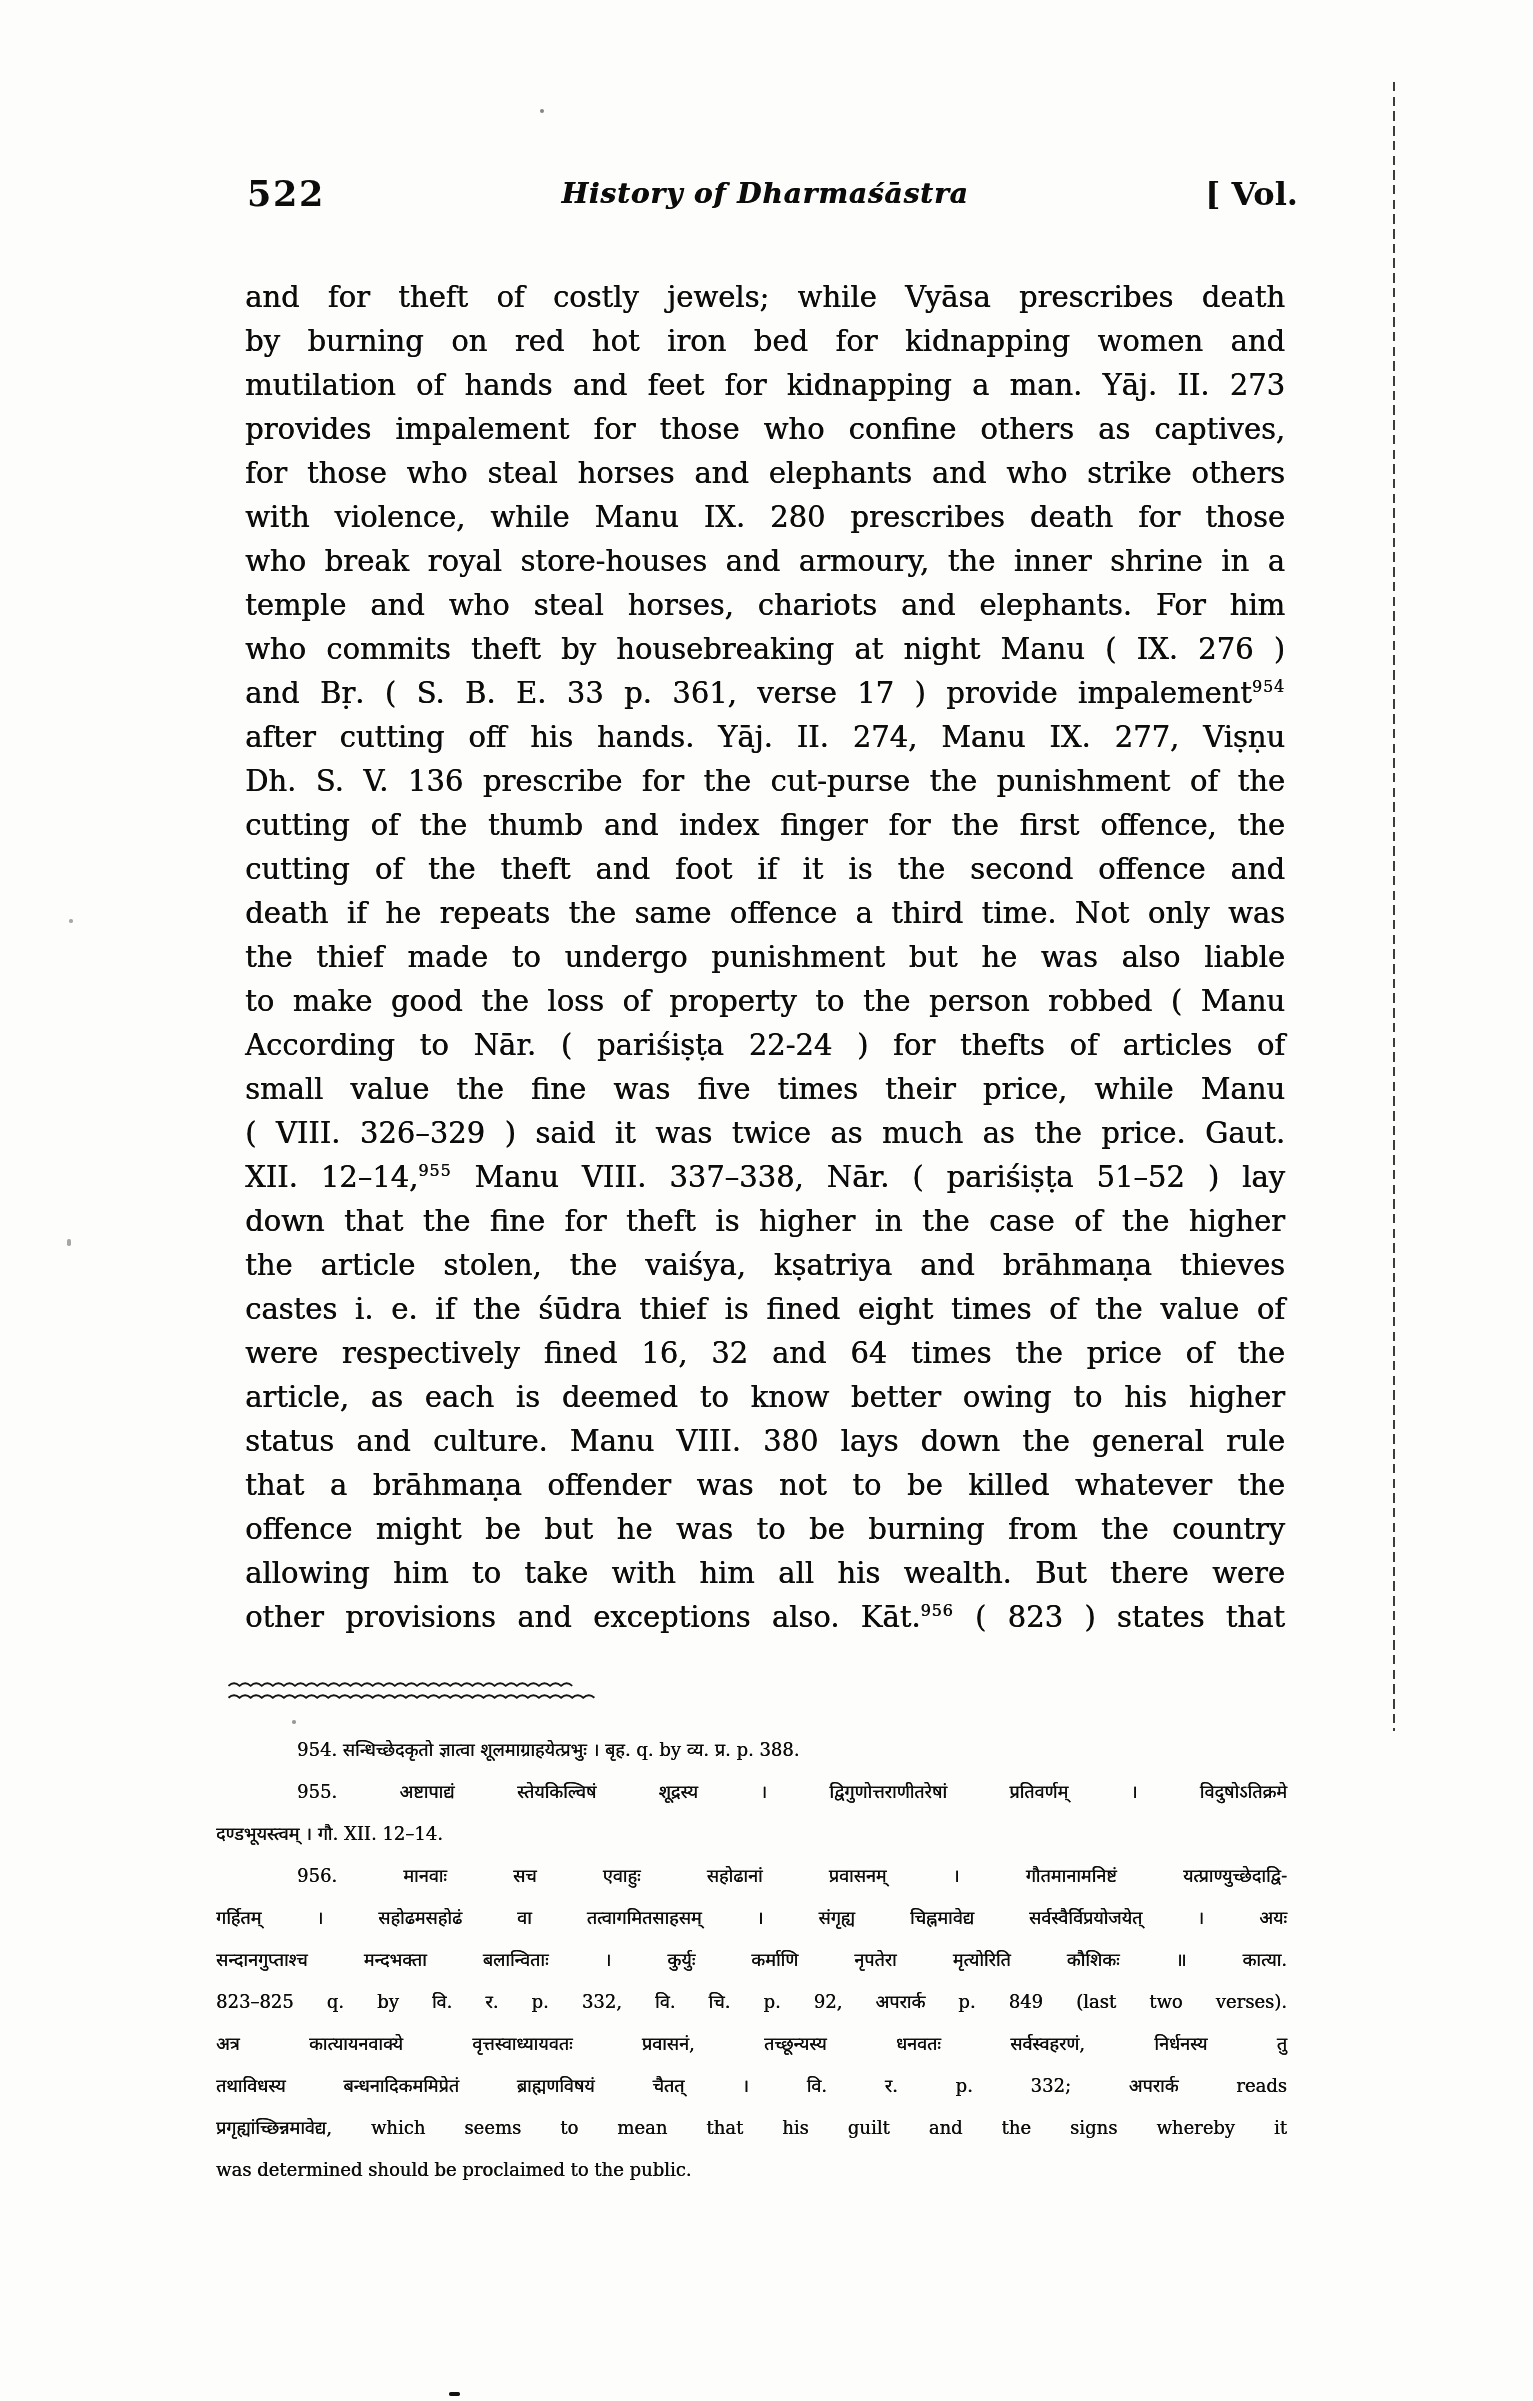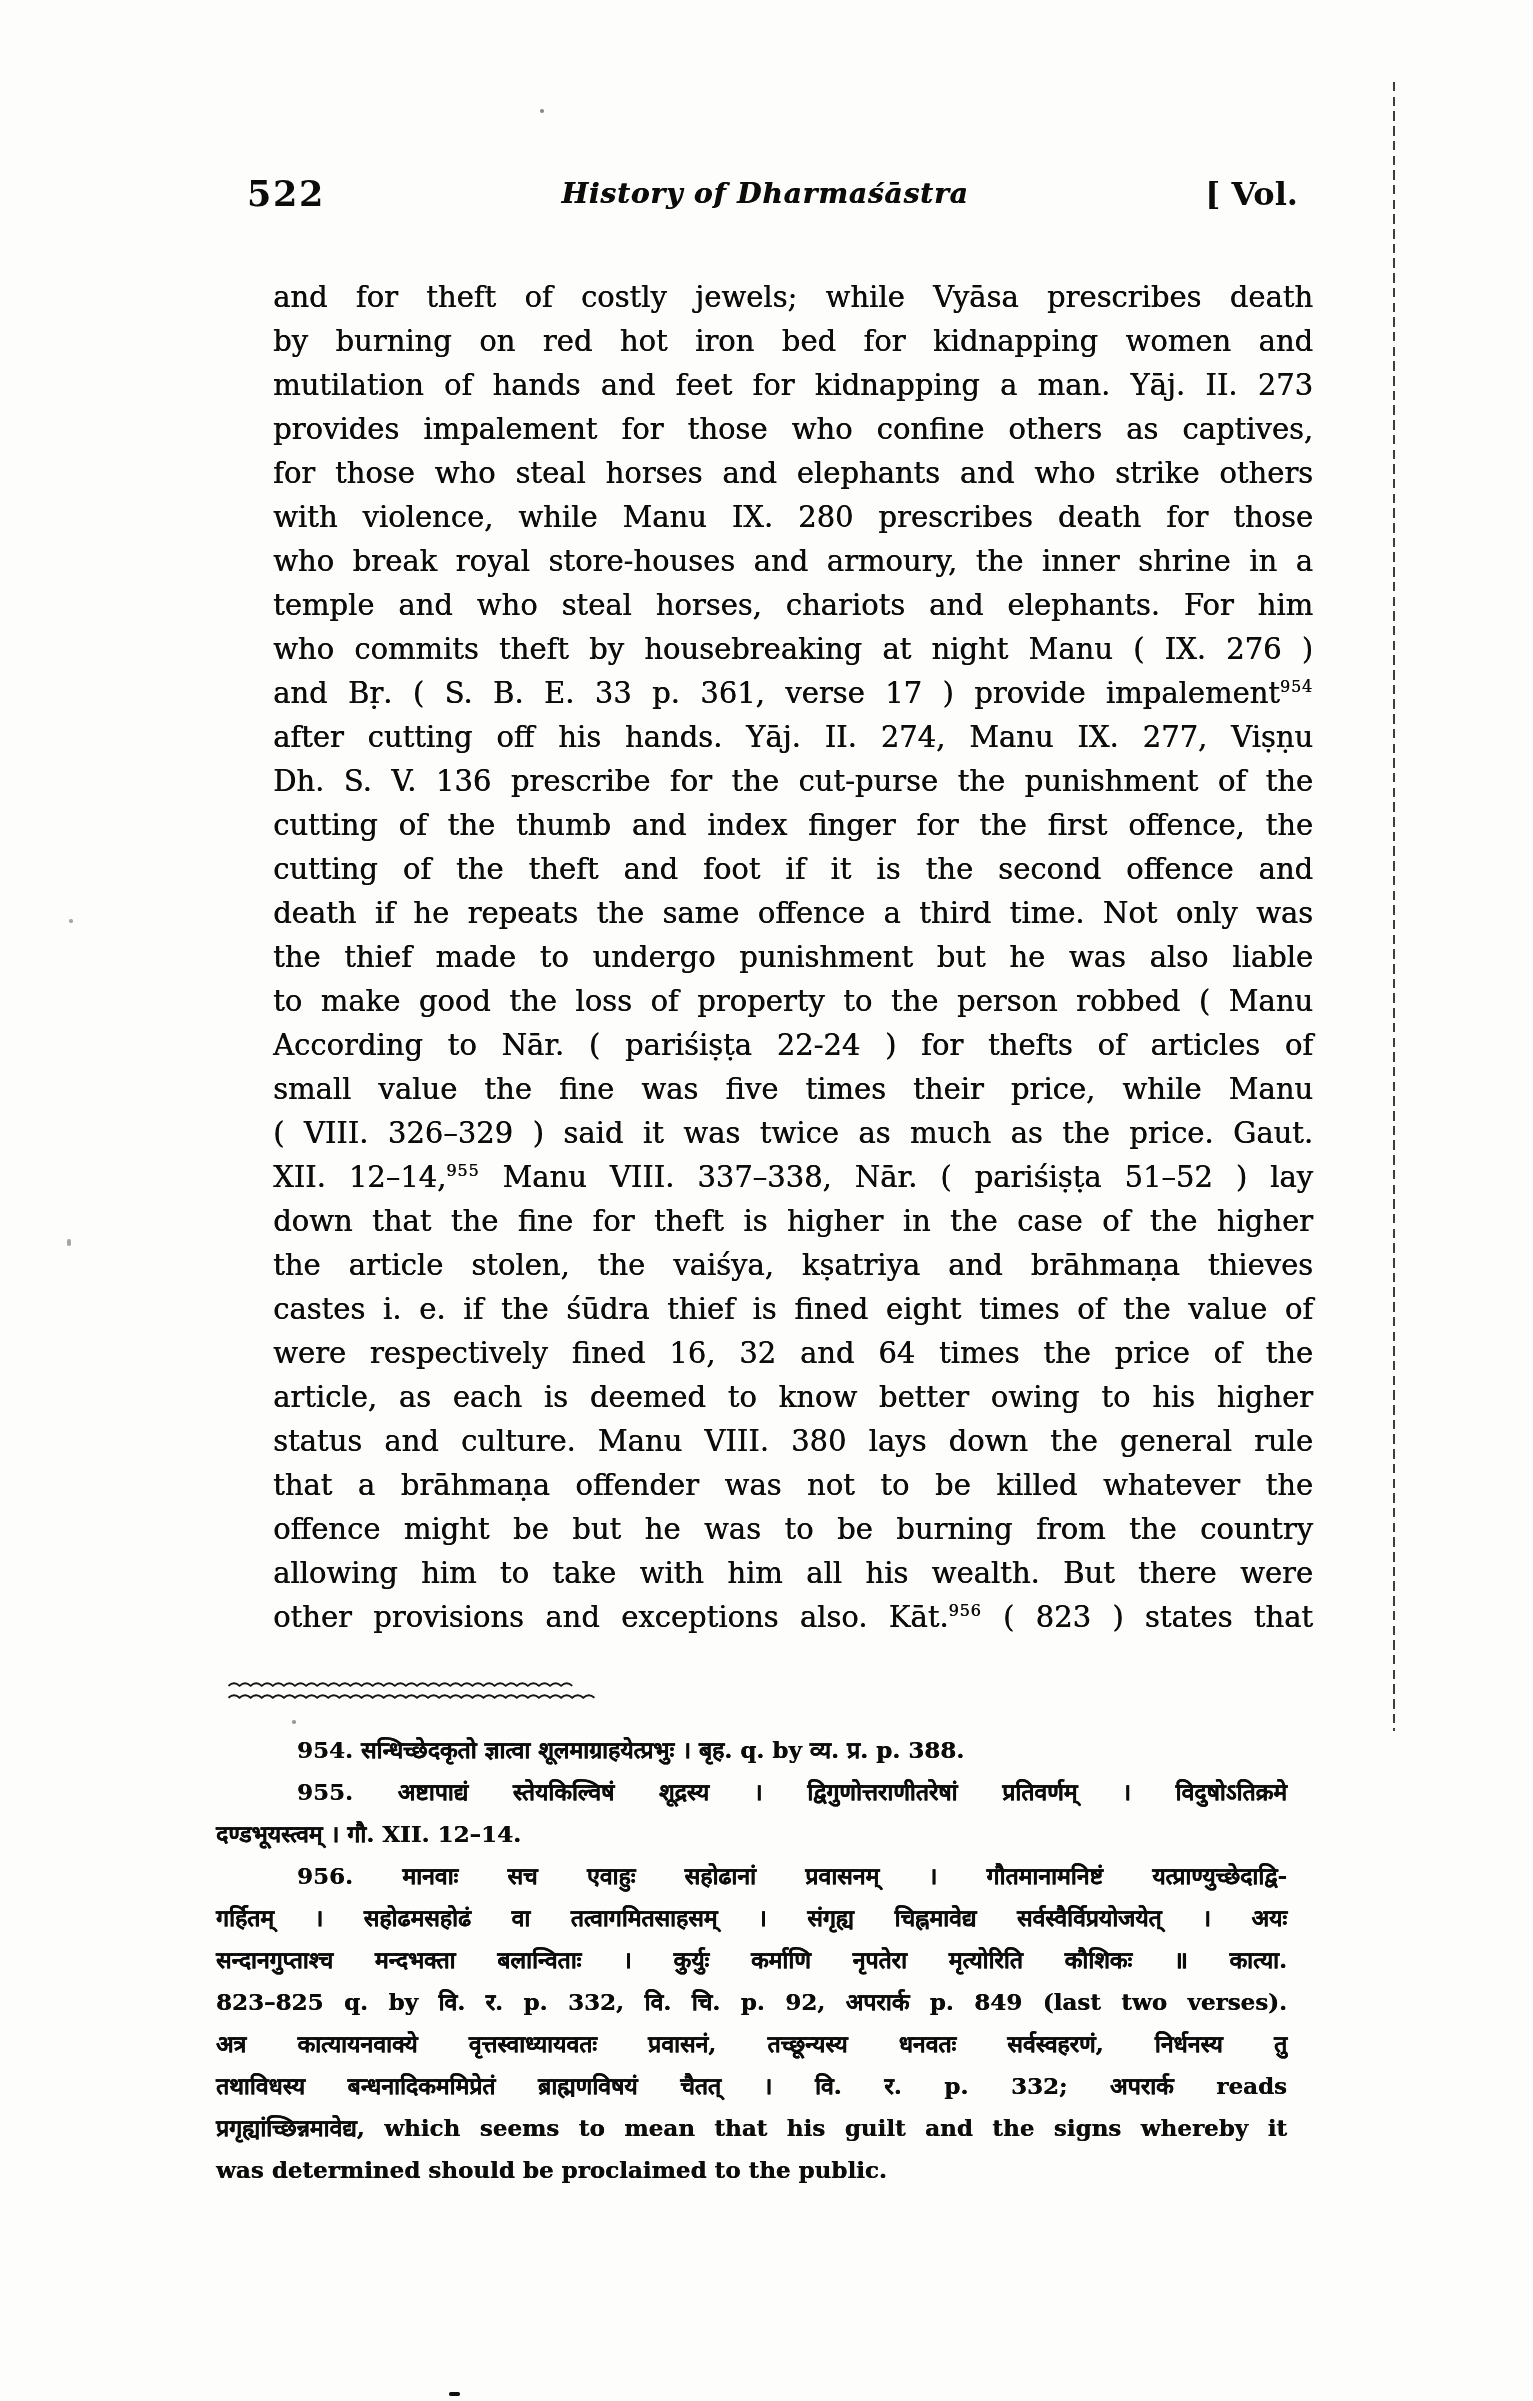--- a/index.html
+++ b/index.html
@@ -22,44 +22,43 @@
     text-align:center;font-size:28px;font-weight:bold;font-style:italic;
     letter-spacing:0.9px;
     text-shadow:0.5px 0 0 currentColor;
   }
   .hdr-vol{
     position:absolute;right:235px;top:175px;
     font-size:32px;font-weight:bold;
   }
   
   .body-col{
-    position:absolute;left:245px;top:275px;width:1040px;margin-left:28px;
+    position:absolute;left:245px;top:275px;width:1040px;
   }
   .bline{
     height:44px;line-height:44px;
     font-size:29px;
     text-align:justify;text-align-last:justify;
     white-space:nowrap;
     text-shadow:0.4px 0 0 currentColor;
   }
   
   .fsep{
     position:absolute;left:225px;top:1679px;width:372px;height:29px;
   }
   
   .fn-col{
     position:absolute;left:216px;top:1729px;width:1071px;
   }
   .fline{
     height:42px;line-height:42px;
-    font-size:23px;
+    font-size:18px;
     text-align:justify;text-align-last:justify;
     white-space:nowrap;
     text-shadow:0.3px 0 0 currentColor;
-    font-weight:bold;
   }
   .fline.indent{padding-left:81px;}
   .fline.natural,.bline.natural{text-align:left;text-align-last:left;}
   sup{font-size:0.55em;line-height:0;vertical-align:super;letter-spacing:0.9px;}
   
   .vline{
     position:absolute;left:1393px;top:82px;width:2.2px;height:1649px;
     background:repeating-linear-gradient(180deg,#1a1a1a 0 9.5px,rgba(26,26,26,0) 9.5px 14.7px);
     opacity:.85;
   }

